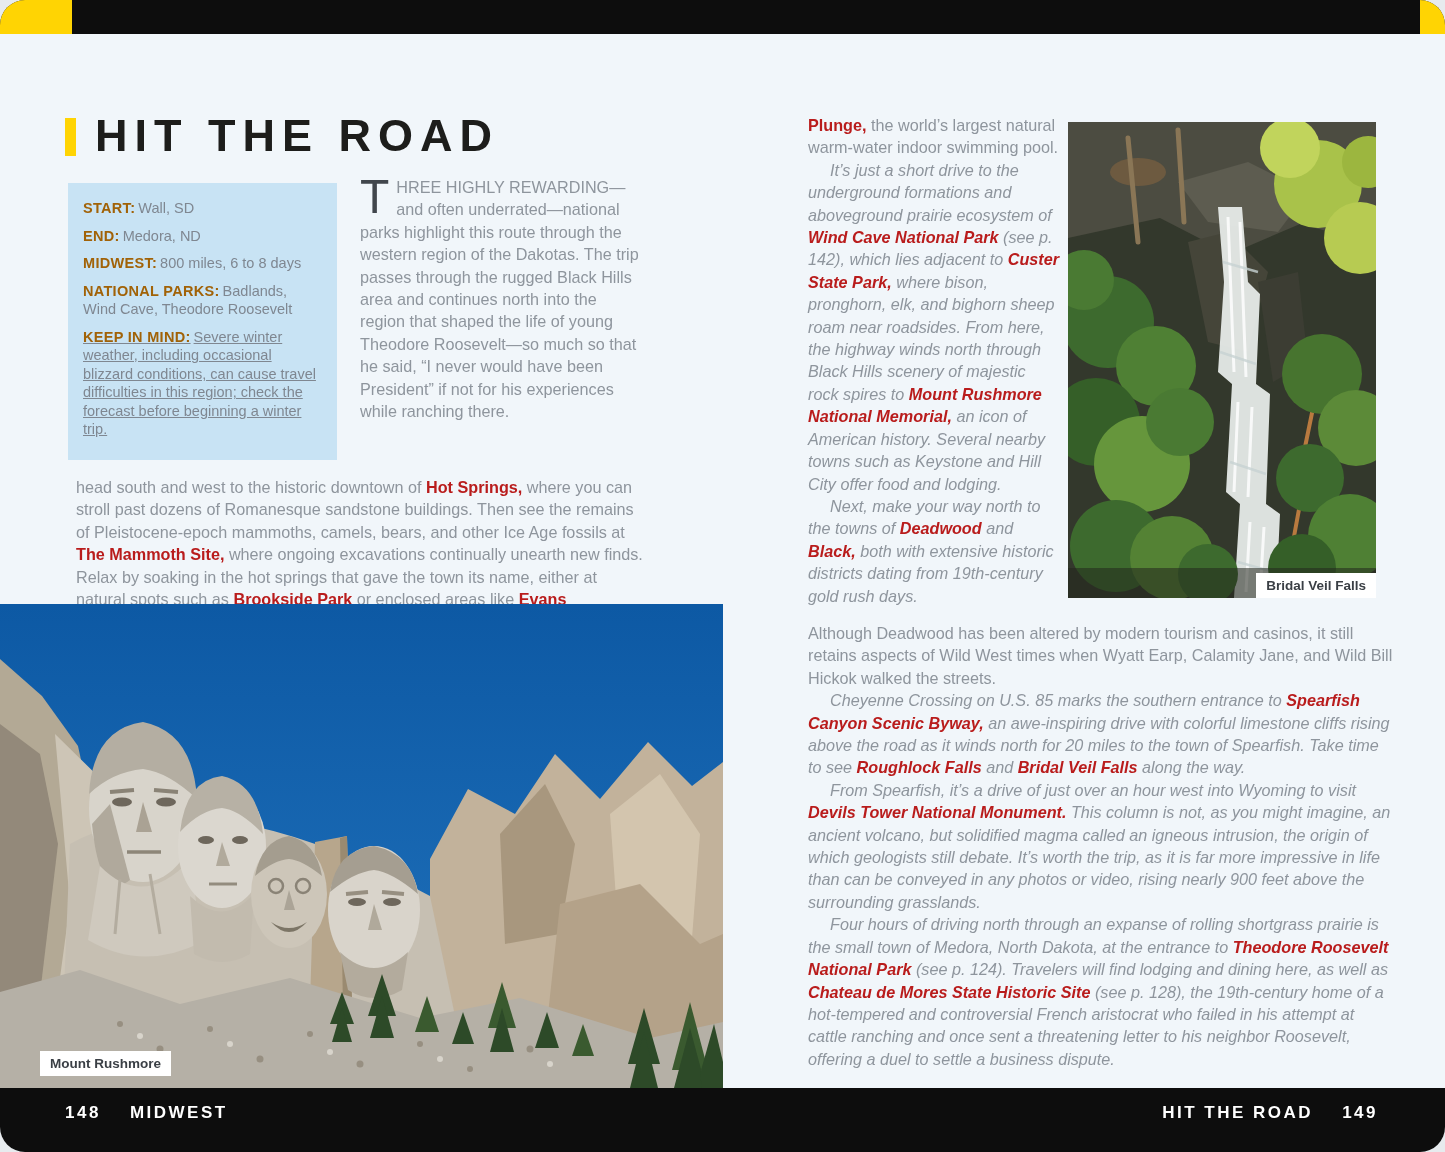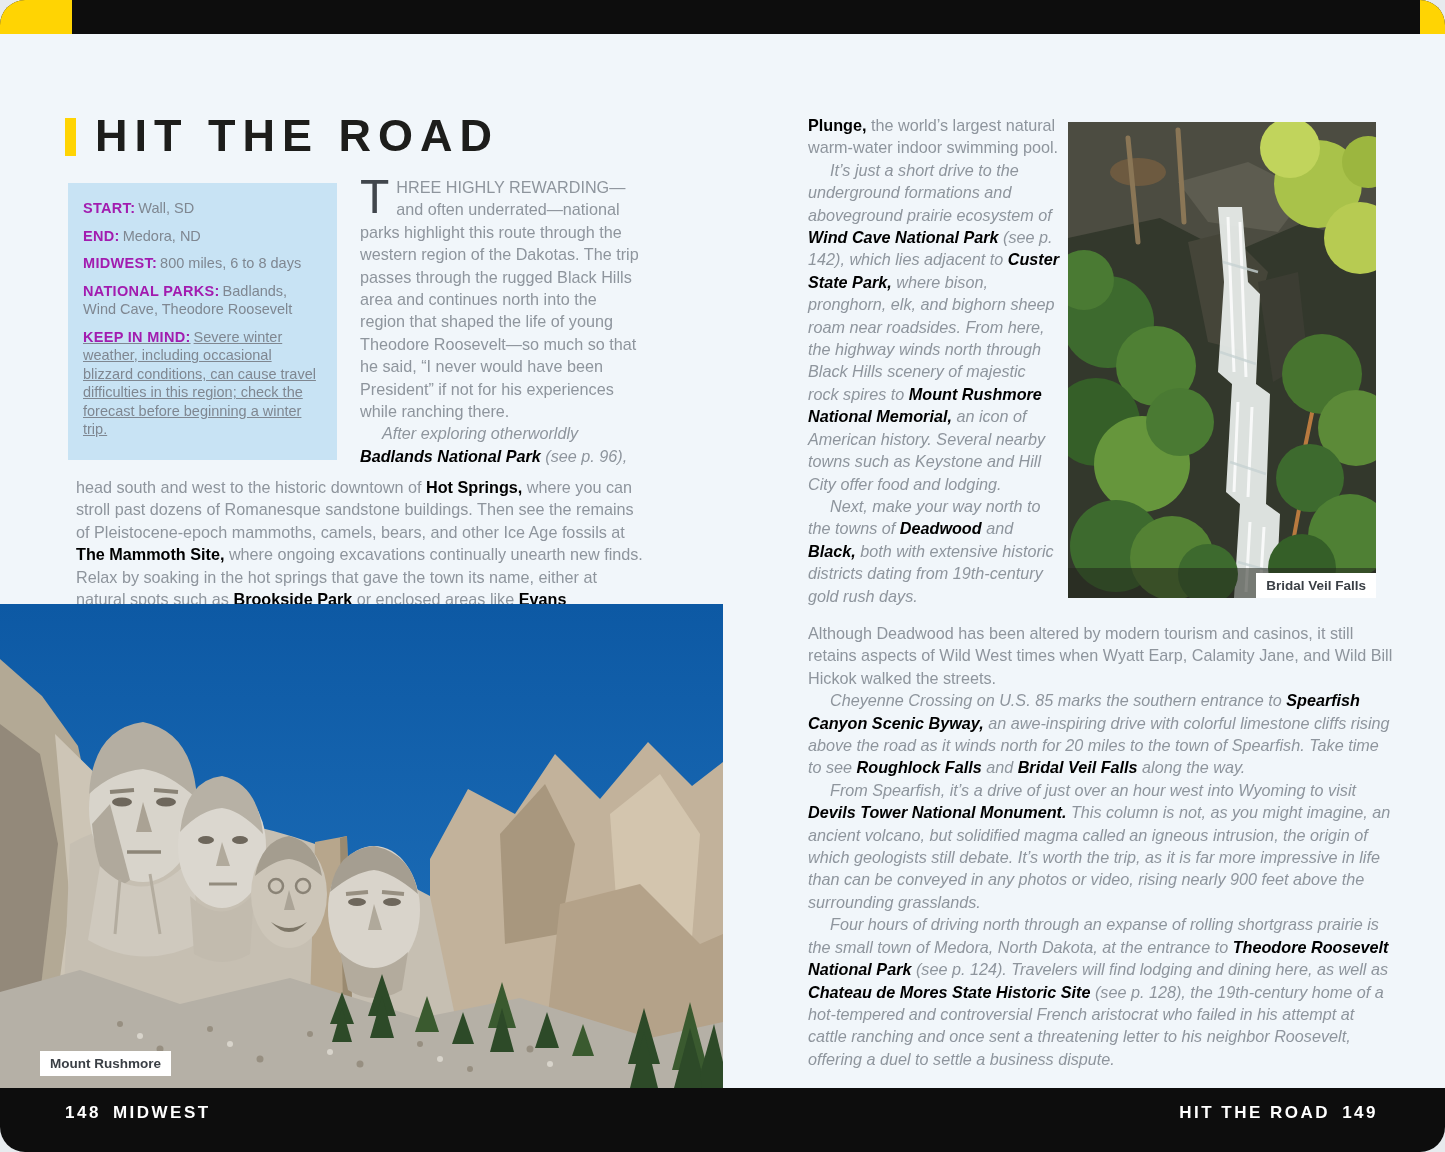--- a/index.html
+++ b/index.html
@@ -17,46 +17,46 @@
   
   .title-row { position:absolute; left:65px; top:110px; display:flex; align-items:flex-start; }
   .tick { width:11px; height:38px; background:#ffd403; margin-top:8px; margin-right:19px; flex:none; }
   h1.title { margin:0; font-size:45px; font-weight:700; letter-spacing:7px; color:#1d1d1b; white-space:nowrap; }
 
   
   .infobox { position:absolute; left:68px; top:183px; width:269px; box-sizing:border-box;
     background:#c8e3f4; padding:16px 15px 13px; }
   .ib-item { margin:0 0 9px; font-size:14.5px; line-height:18.5px; color:#7f8791; }
   .ib-item:last-child { margin-bottom:8px;text-decoration:underline; }
-  .ib-label { font-weight:700; color:#a21caf; letter-spacing:.3px; margin-right:3px; }
+  .ib-label { font-weight:700; color:#a16207; letter-spacing:.3px; margin-right:3px; }
 
   
   .body-text { font-size:16.2px; line-height:22.4px; color:#8e959d; margin:0; }
-  .rb { font-weight:700; color:#000000; }
+  .rb { font-weight:700; color:#b91c1c; }
   .p-indent { text-indent:22px;font-style:italic; }
   .dropcap { float:left; font-size:48px; line-height:38px; padding:2px 7px 0 0; color:#41464c; }
 
   .intro-col  { position:absolute; left:360px; top:176px; width:280px; }
   .left-full  { position:absolute; left:76px;  top:452px; width:572px;margin-top:24px; }
   .right-col  { position:absolute; left:808px; top:114px; width:252px; }
   .right-full { position:absolute; left:808px; top:622px; width:588px; }
 
   
   .photo { position:absolute; }
   .photo svg { display:block; width:100%; height:100%; }
   .rushmore { left:0; top:604px; width:723px; height:484px; }
   .falls { left:1068px; top:122px; width:308px; height:476px; }
   .caption { position:absolute; background:#ffffff; color:#3a3f45; font-size:13.5px;
     font-weight:700; line-height:17px; padding:4px 10px; white-space:nowrap; }
   .cap-left { left:40px; bottom:12px; }
   .cap-right { right:0; bottom:0; }
 
   
   .folio-bar { position:absolute; left:0; bottom:0; width:1445px; height:64px; background:#0d0d0d; }
-  .folio { position:absolute; top:15px; display:flex; gap:12px; color:#ffffff;
+  .folio { position:absolute; top:15px; display:flex; gap:29px; color:#ffffff;
     font-size:17px; font-weight:700; letter-spacing:2.5px; }
   .folio.fl { left:65px; }
   .folio.fr { right:67px; }
 </style>
 </head>
 <body>
 
 <div class="sheet">
 
   <div class="topbar">
@@ -72,21 +72,20 @@
   <aside class="infobox">
     <p class="ib-item"><span class="ib-label">START:</span><span class="ib-value">Wall, SD</span></p>
     <p class="ib-item"><span class="ib-label">END:</span><span class="ib-value">Medora, ND</span></p>
     <p class="ib-item"><span class="ib-label">MIDWEST:</span><span class="ib-value">800 miles, 6 to 8 days</span></p>
     <p class="ib-item"><span class="ib-label">NATIONAL PARKS:</span><span class="ib-value">Badlands, Wind Cave, Theodore Roosevelt</span></p>
     <p class="ib-item"><span class="ib-label">KEEP IN MIND:</span><span class="ib-value">Severe winter weather, including occasional blizzard conditions, can cause travel difficulties in this region; check the forecast before beginning a winter trip.</span></p>
   </aside>
 
   <div class="intro-col">
     <p class="body-text"><span class="dropcap">T</span><span>HREE HIGHLY REWARDING—and often underrated—national parks highlight this route through the western region of the Dakotas. The trip passes through the rugged Black Hills area and continues north into the region that shaped the life of young Theodore Roosevelt—so much so that he said, “I never would have been President” if not for his experiences while ranching there.</span></p>
-    <p class="body-text p-indent"><span>After exploring otherworldly </span><span class="rb">Badlands National Park</span><span> (see p. 96),</span></p>
   </div>
 
   <div class="left-full">
     <p class="body-text"><span>head south and west to the historic downtown of </span><span class="rb">Hot Springs,</span><span> where you can stroll past dozens of Romanesque sandstone buildings. Then see the remains of Pleistocene-epoch mammoths, camels, bears, and other Ice Age fossils at </span><span class="rb">The Mammoth Site,</span><span> where ongoing excavations continually unearth new finds. Relax by soaking in the hot springs that gave the town its name, either at natural spots such as </span><span class="rb">Brookside Park</span><span> or enclosed areas like </span><span class="rb">Evans</span></p>
   </div>
 
   <figure class="photo rushmore" style="margin:0">
     <svg viewBox="0 0 723 484" preserveAspectRatio="none">
       <defs>
         <linearGradient id="sky" x1="0" y1="0" x2="0" y2="1">

